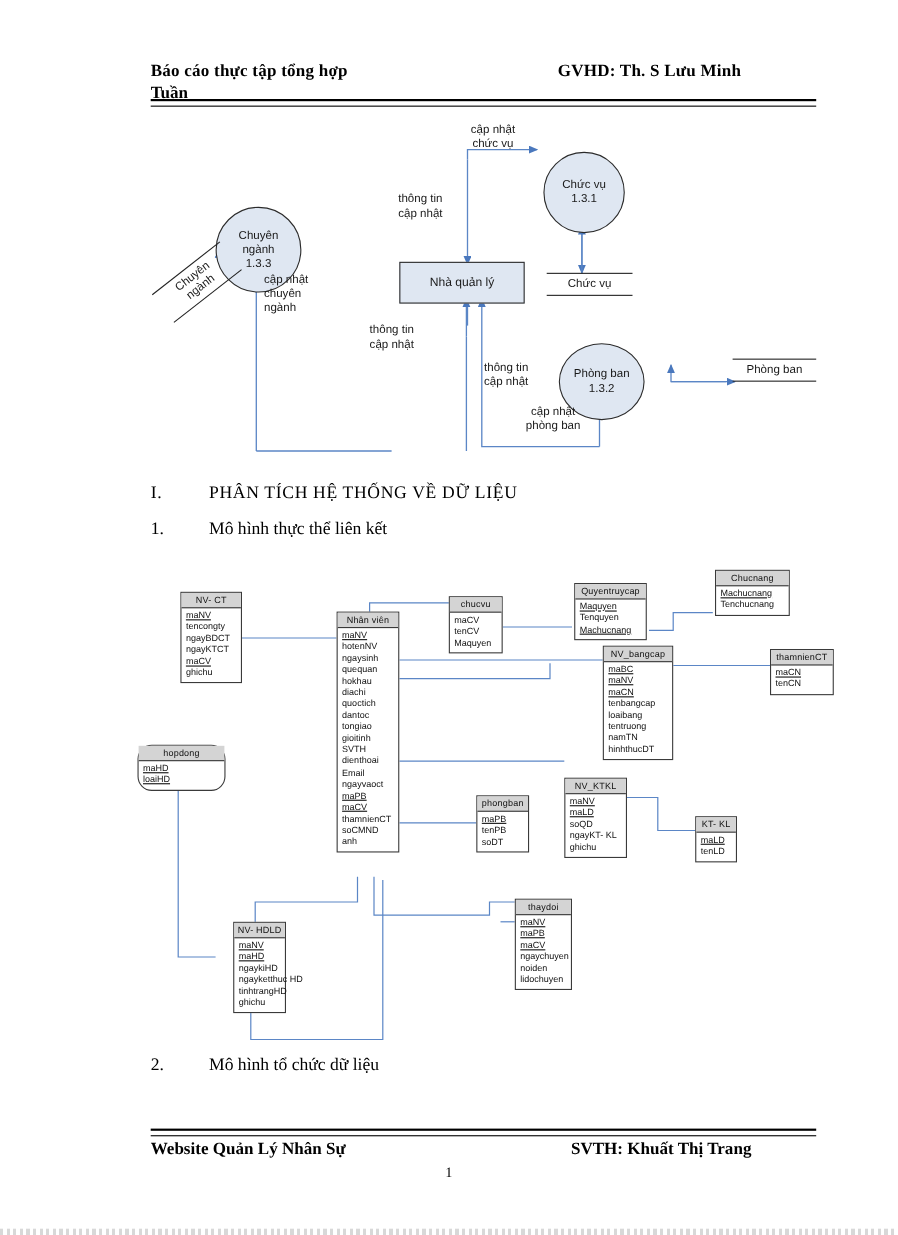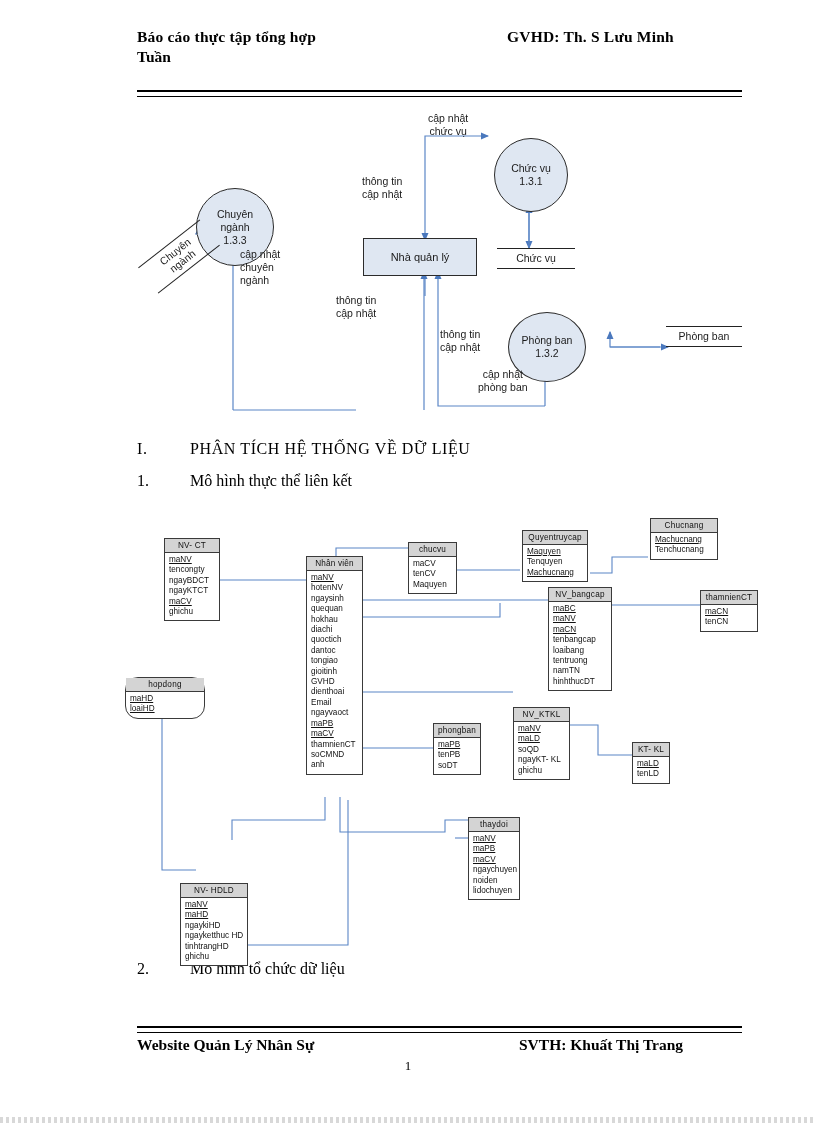--- a/index.html
+++ b/index.html
@@ -13,21 +13,21 @@
     height: 1123px;
     background: #ffffff;
     overflow: hidden;
     font-family: "Liberation Serif", "DejaVu Serif", serif;
   }
 
   
   .header {
     position: absolute;
     left: 137px;
-    top: 28px;
+    top: 56px;
     width: 605px;
   }
   .header-row {
     position: relative;
     height: 21px;
   }
   .hdr-left {
     position: absolute;
     left: 0;
     top: 0;
@@ -413,21 +413,21 @@
         <div class="pk">maNV</div>
         <div>hotenNV</div>
         <div>ngaysinh</div>
         <div>quequan</div>
         <div>hokhau</div>
         <div>diachi</div>
         <div>quoctich</div>
         <div>dantoc</div>
         <div>tongiao</div>
         <div>gioitinh</div>
-        <div>GVHD</div>
+        <div>SVTH</div>
         <div>dienthoai</div>
         <div>Email</div>
         <div>ngayvaoct</div>
         <div class="pk">maPB</div>
         <div class="pk">maCV</div>
         <div>thamnienCT</div>
         <div>soCMND</div>
         <div>anh</div>
       </div>
     </div>
@@ -509,21 +509,21 @@
     </div>
 
     <div class="ent" style="left:632px; top:222px; width:38px;">
       <div class="ent-title">KT- KL</div>
       <div class="ent-fields">
         <div class="pk">maLD</div>
         <div>tenLD</div>
       </div>
     </div>
 
-    <div class="ent" style="left:180px; top:318px; width:68px;margin-top:45px;">
+    <div class="ent" style="left:212px; top:318px; width:48px;">
       <div class="ent-title">NV- HDLD</div>
       <div class="ent-fields">
         <div class="pk">maNV</div>
         <div class="pk">maHD</div>
         <div>ngaykiHD</div>
         <div>ngayketthuc HD</div>
         <div>tinhtrangHD</div>
         <div>ghichu</div>
       </div>
     </div>

